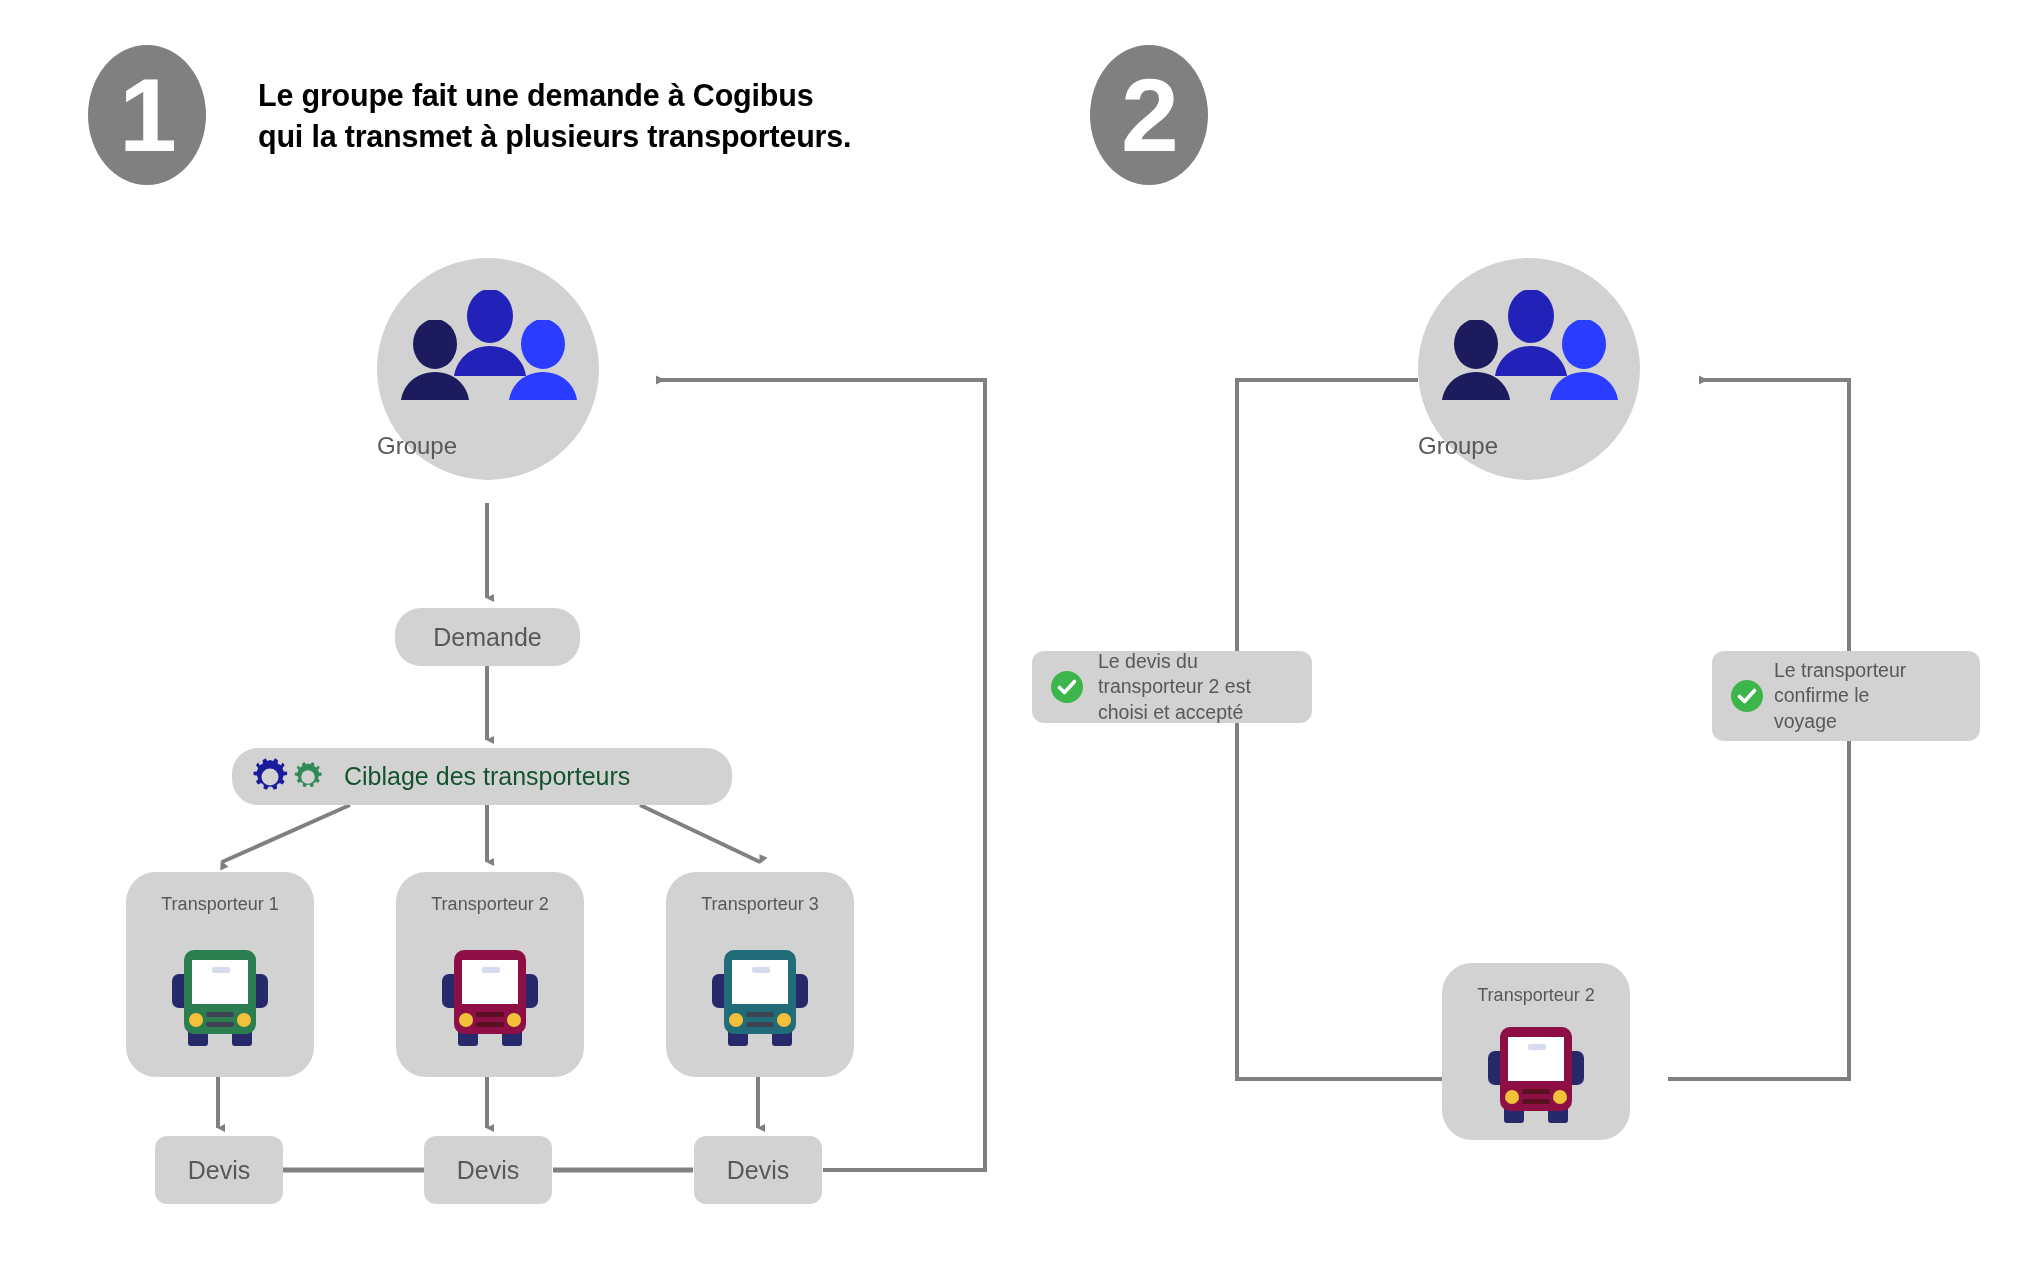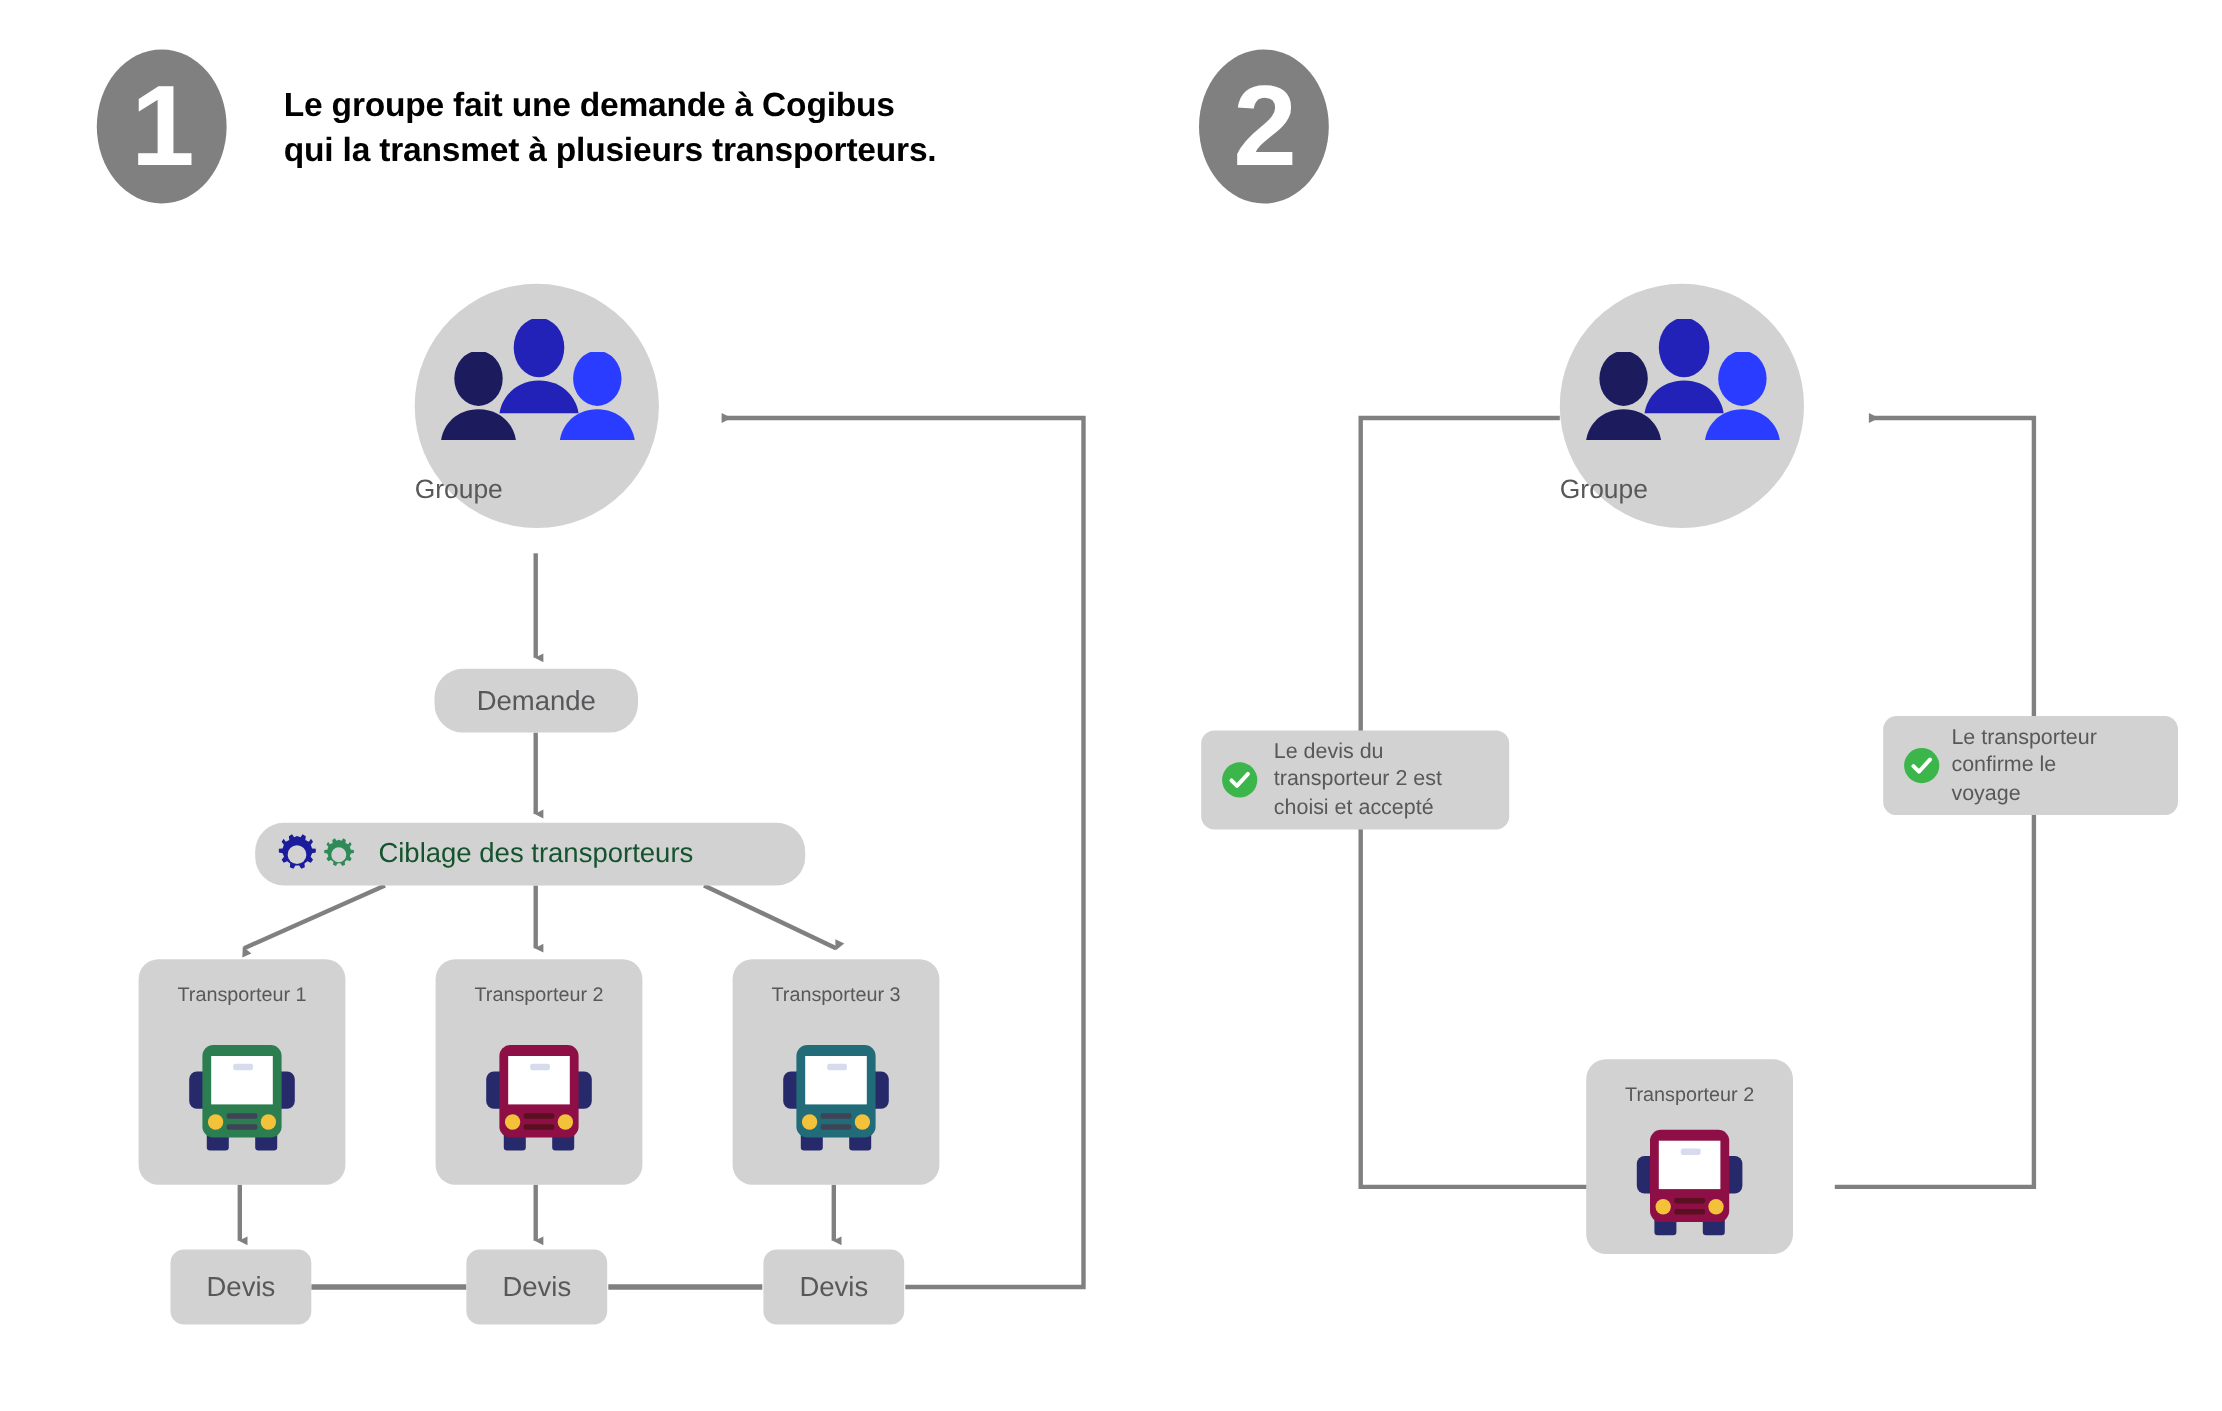--- a/index.html
+++ b/index.html
@@ -90,21 +90,21 @@
     align-items: center;
     padding: 0 24px 0 18px;
     gap: 14px;
     font-size: 25px;
     font-weight: 300;
     color: #14532d;
   }
   .card {
     position: absolute;
     background: #d2d2d2;
-    border-radius: 18px;
+    border-radius: 30px;
   }
   .card-title {
     position: absolute;
     top: 22px;
     left: 0; right: 0;
     text-align: center;
     font-size: 18px;
     font-weight: 300;
     color: #58585a;
   }
@@ -311,21 +311,21 @@
         <path d="M39,56 C18,56 5,71 3,86 L75,86 C73,71 60,56 39,56 Z" fill="#2222b8"></path>
       </svg>
       <svg class="person" style="left:130px; width:72px; height:80px;" viewBox="0 0 72 80">
         <ellipse cx="36" cy="24" rx="22" ry="25" fill="#2a3cff"></ellipse>
         <path d="M36,52 C16,52 4,66 2,80 L70,80 C68,66 56,52 36,52 Z" fill="#2a3cff"></path>
       </svg>
     </div>
     <div class="group-label">Groupe</div>
   </div>
 
-  <div class="note" style="left:1092px; top:651px; width:280px; height:90px;margin-top:13px;">
+  <div class="note" style="left:1032px; top:651px; width:280px; height:72px;">
     <svg class="check" viewBox="0 0 34 34">
       <circle cx="17" cy="17" r="16" fill="#3cb54a"></circle>
       <path d="M9.5,17.5 L14.5,22.5 L24.5,11.5" fill="none" stroke="#ffffff" stroke-width="3.6" stroke-linecap="round" stroke-linejoin="round"></path>
     </svg>
     <span class="note-text">Le devis du
 transporteur 2 est
 choisi et accepté</span>
   </div>
 
   <div class="note" style="left:1712px; top:651px; width:268px; height:90px;gap:10px;">

